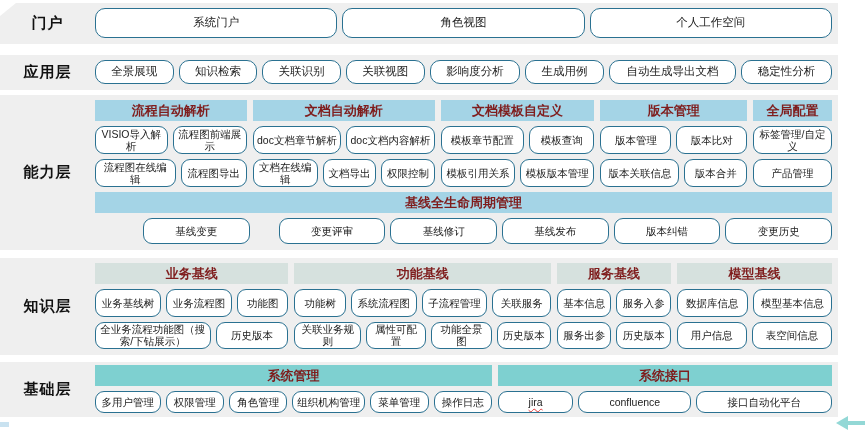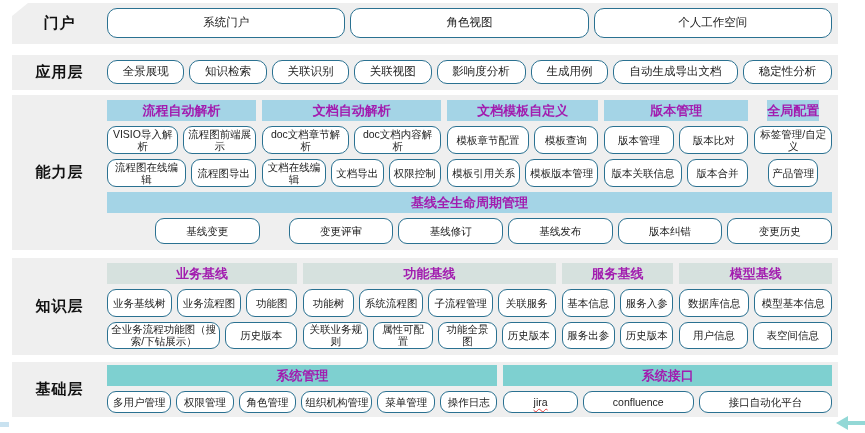--- a/index.html
+++ b/index.html
@@ -1,20 +1,20 @@
 <!DOCTYPE html>
 <html><head>
 <meta charset="utf-8">
 <style>
   html,body{margin:0;padding:0;}
   body{
     width:865px;height:433px;background:#ffffff;overflow:hidden;position:relative;
     font-family:"Liberation Sans","DejaVu Sans",sans-serif;color:#1a1a1a;
   }
-  .page{position:absolute;inset:0;padding:3px 27px 0 12px;box-sizing:border-box;}
+  .page{position:absolute;inset:0;padding:3px 27px 0 0;box-sizing:border-box;}
   .band{
     background:var(--band-bg,#efefef);
     display:flex;align-items:stretch;box-sizing:border-box;
   }
   .b-portal{height:41px;clip-path:polygon(16px 0,100% 0,100% 100%,0 100%,0 13px);}
   .b-app{height:35px;margin-top:11px;}
   .b-cap{height:155px;margin-top:5px;}
   .b-know{height:97px;margin-top:8px;}
   .b-found{height:55px;margin-top:7px;}
   .label{
@@ -23,21 +23,21 @@
   }
   .content{
     flex:1;min-width:0;display:flex;flex-direction:column;gap:5px;
     padding:5px 6px 6px 0;box-sizing:border-box;
   }
   .b-found .content{padding-top:3px;padding-bottom:4px;gap:4px;}
   .groups{display:flex;gap:6px;flex:1;min-height:0;}
   .group{display:flex;flex-direction:column;gap:5px;min-width:0;}
   .ghead{
     height:21px;flex:0 0 21px;display:flex;align-items:center;justify-content:center;
-    font-weight:bold;font-size:13px;color:#a21caf;
+    font-weight:bold;font-size:13px;color:#7f1d1d;
   }
   .ghead.blue{background:var(--header-blue,#a4d4e6);}
   .ghead.sage{background:var(--header-sage,#d6e1de);}
   .ghead.teal{background:var(--header-teal,#7ed0d0);}
   .row{display:flex;gap:5px;flex:1;min-height:22px;}
   .row.fixed{flex:0 0 26px;}
   .btn{
     background:#fff;border:1.5px solid var(--btn-border,#2a7191);border-radius:9px;
     display:flex;align-items:center;justify-content:center;text-align:center;
     font-size:10.5px;line-height:1.15;color:#222;padding:1px 3px;box-sizing:border-box;
@@ -178,21 +178,21 @@
             </div>
             <div class="row">
               <div class="btn" style="flex: 6 1 30px;">
                 <span>版本关联信息</span>
               </div>
               <div class="btn" style="flex: 4 1 30px;">
                 <span>版本合并</span>
               </div>
             </div>
           </div>
-          <div class="group" style="flex: 78 1 0px; align-items: center;">
+          <div class="group" style="flex: 78 1 0px;">
             <div class="ghead blue">全局配置</div>
             <div class="row">
               <div class="btn" style="flex: 7.55 1 30px;">
                 <span>标签管理/自定义</span>
               </div>
             </div>
             <div class="row">
               <div class="btn" style="flex: 4 1 30px;">
                 <span>产品管理</span>
               </div>

